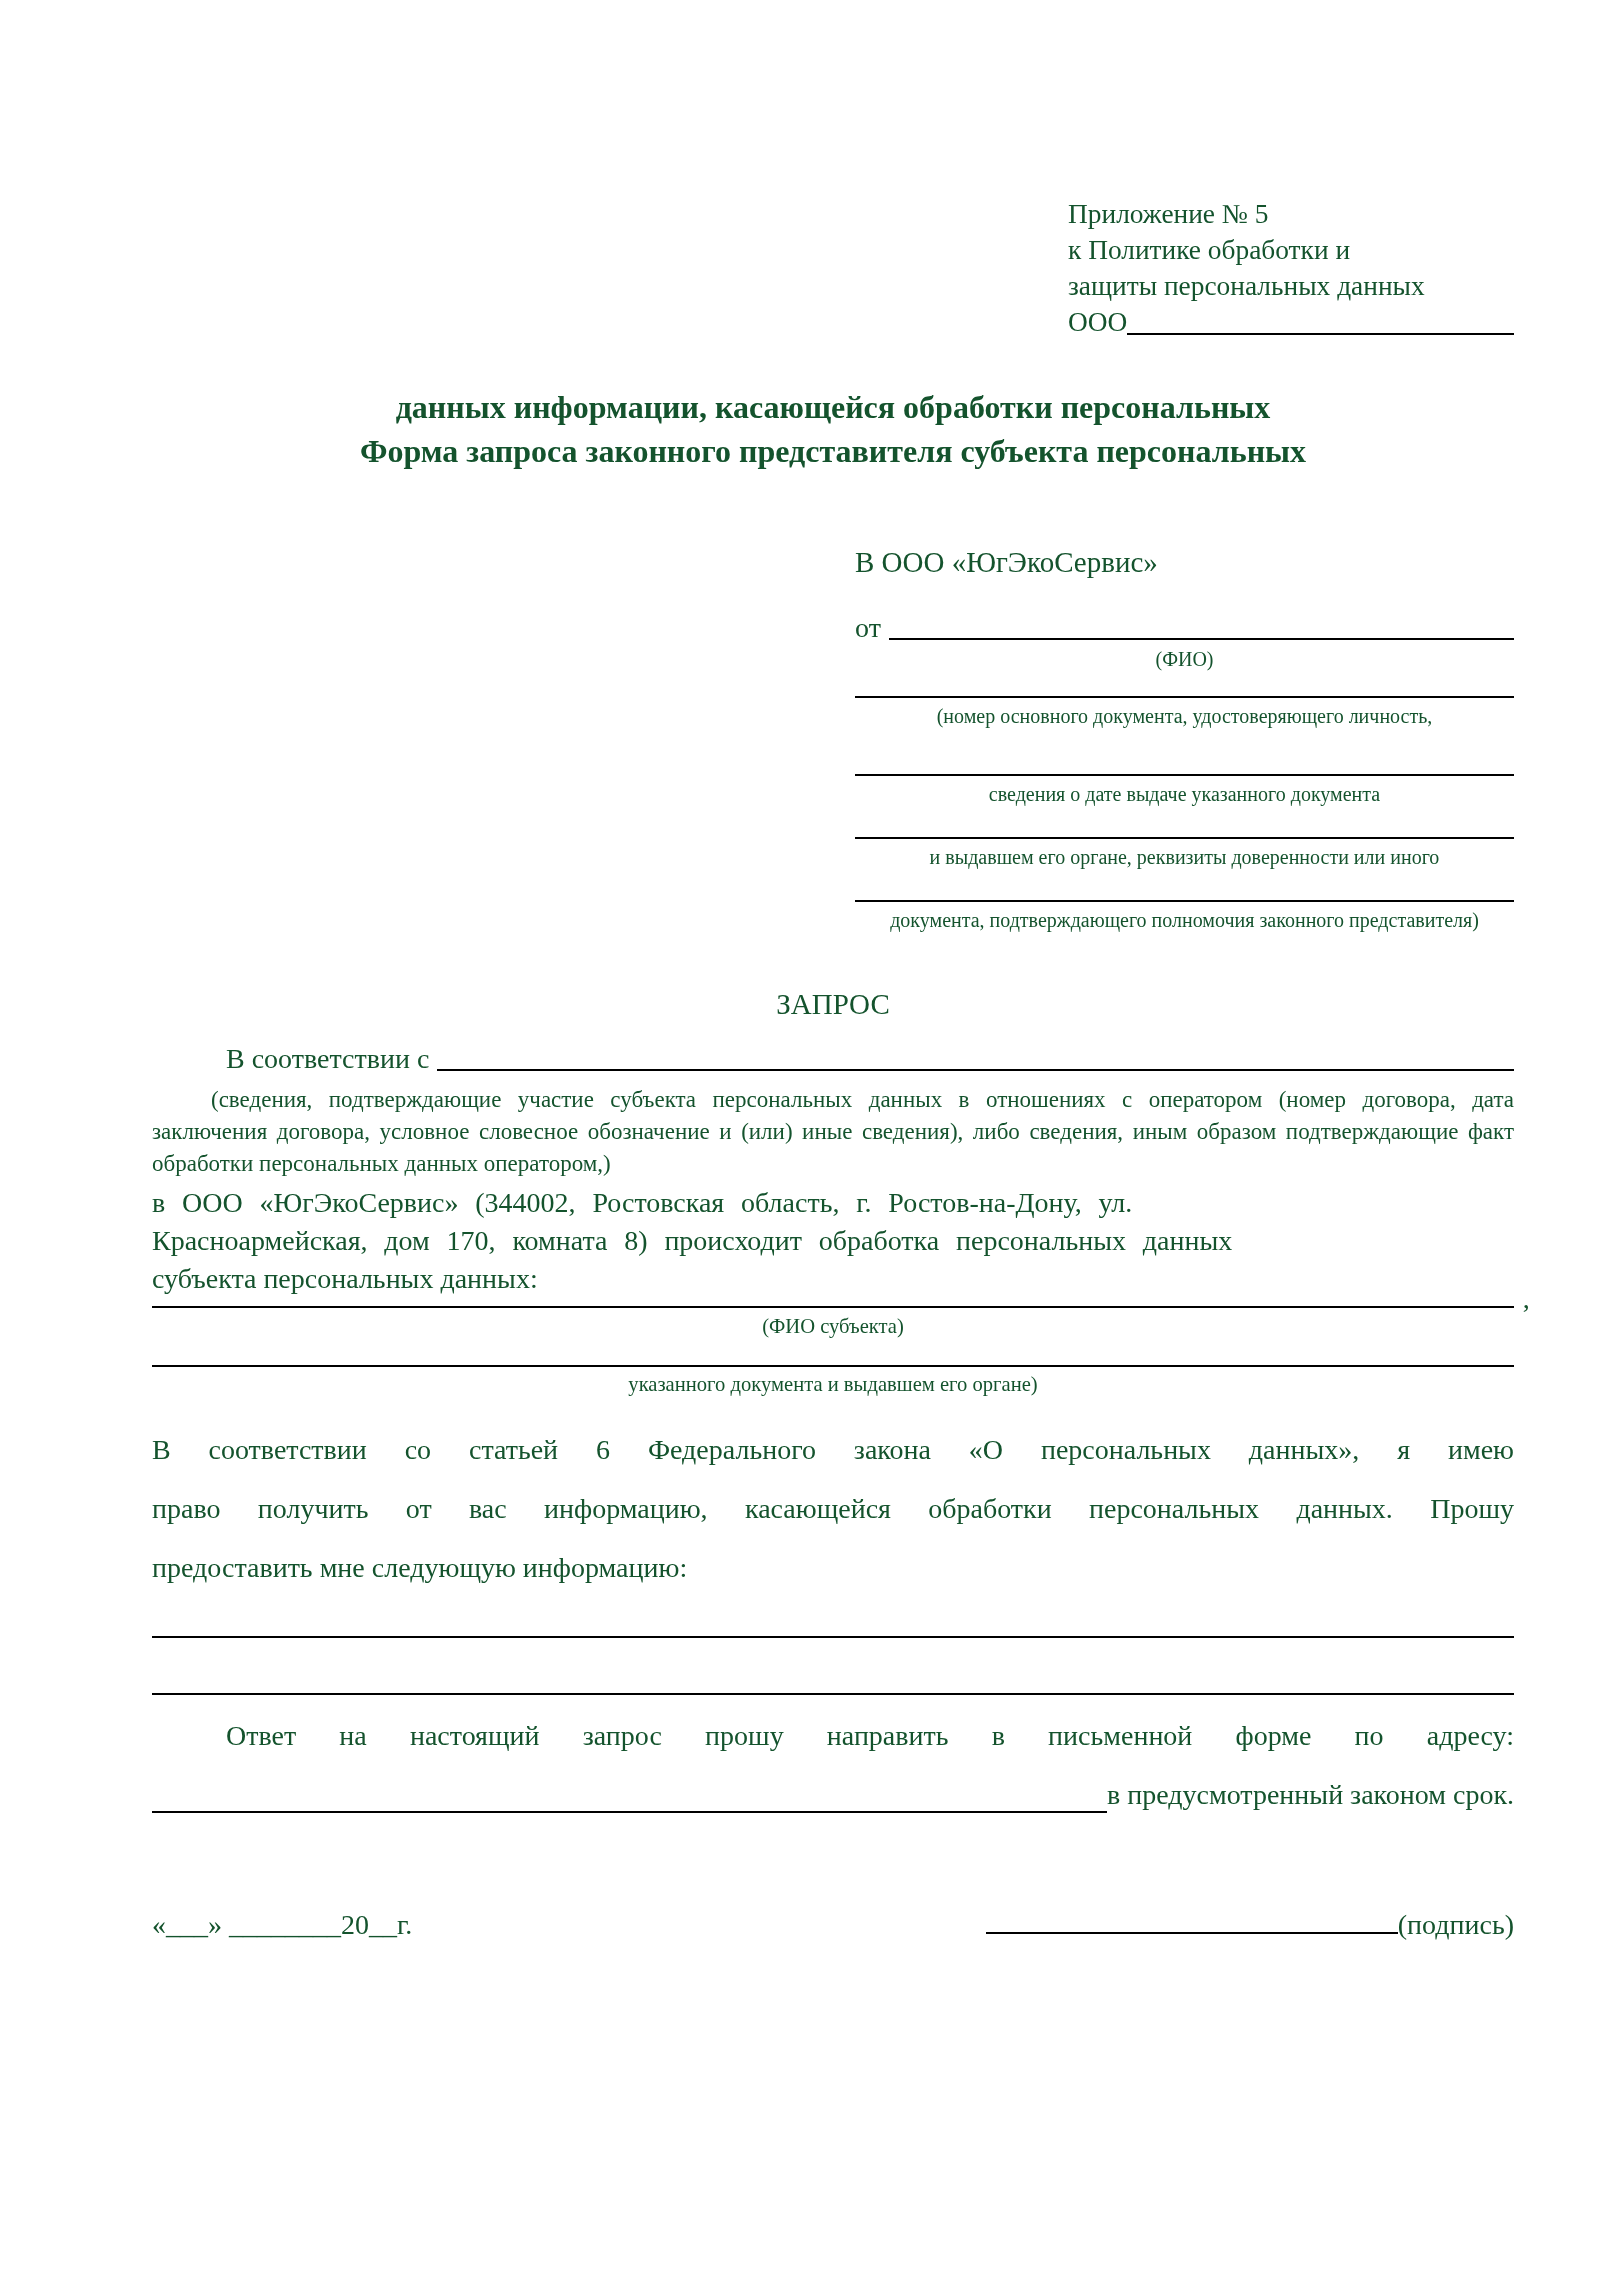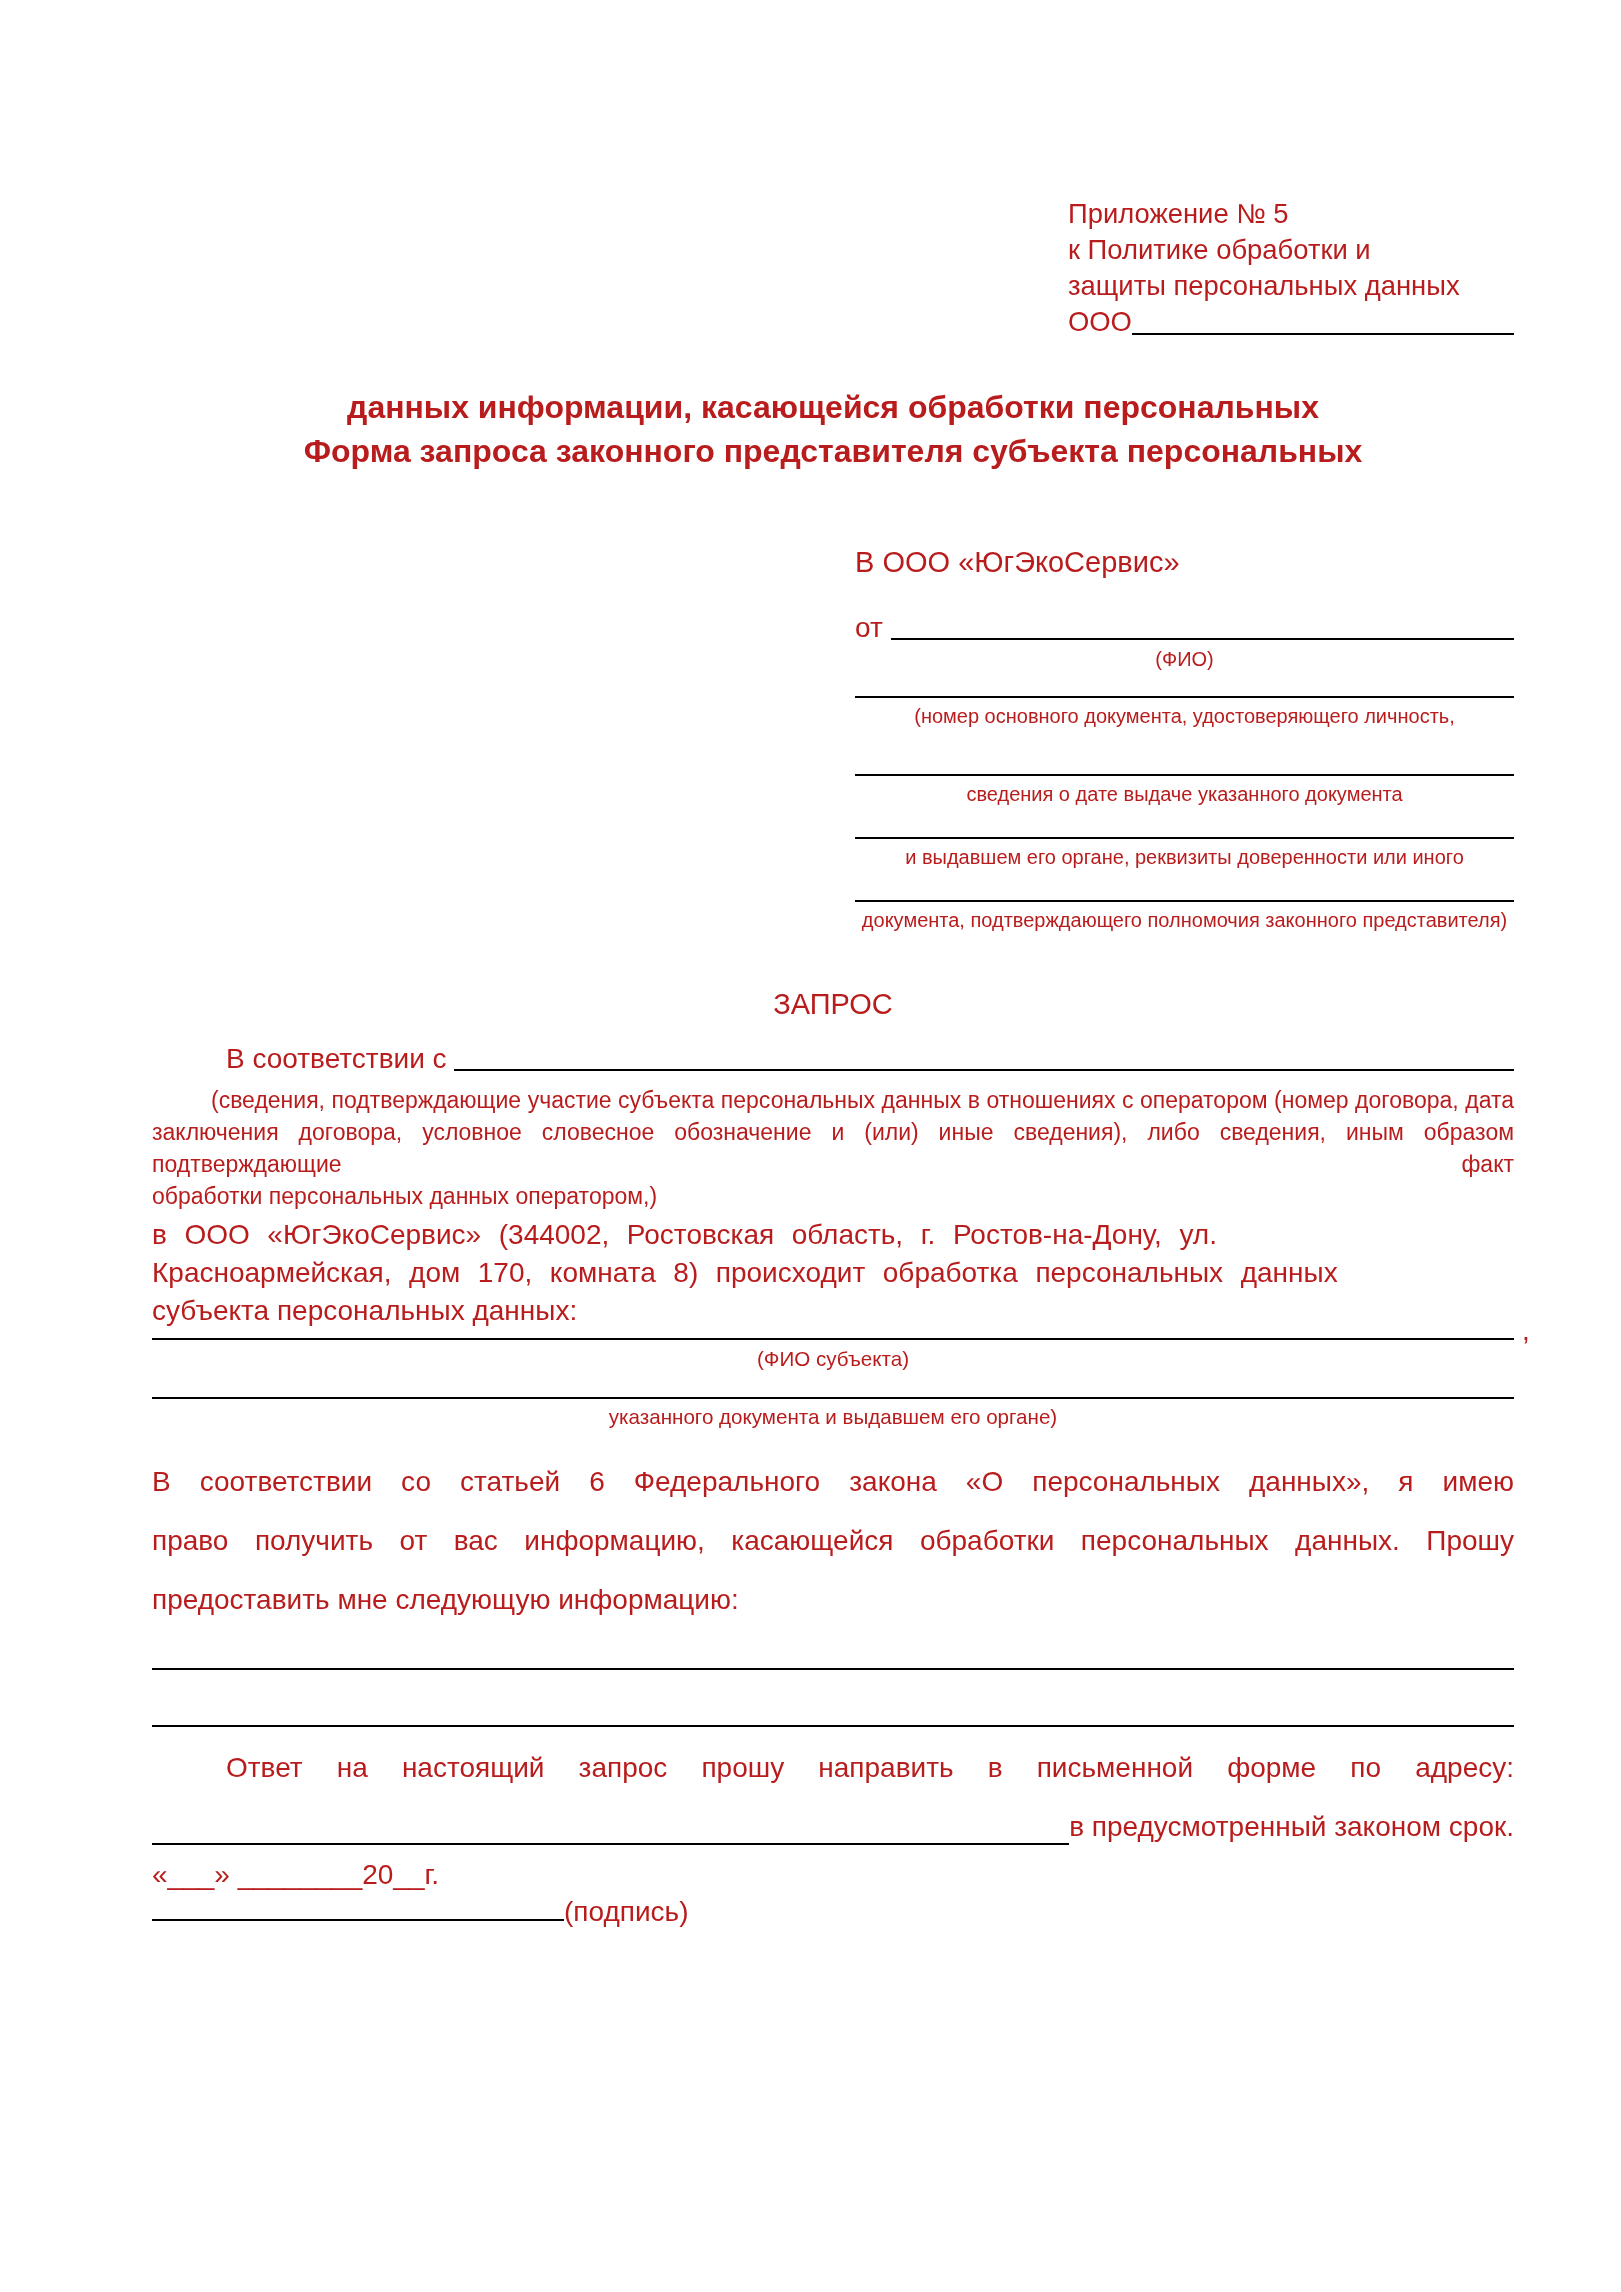--- a/index.html
+++ b/index.html
@@ -3,22 +3,22 @@
 <meta charset="utf-8">
 <style>
   * { box-sizing: border-box; }
   html, body { margin: 0; padding: 0; background: #ffffff; }
   .page {
     position: relative;
     width: 1621px;
     height: 2293px;
     margin: 0 auto;
     background: #ffffff;
-    color: #b91c1c;
-    font-family: Liberation Sans, sans-serif;
+    color: #14532d;
+    font-family: Liberation Serif, serif;
     font-size: 28px;
     padding: 196px 107px 0 152px;
     overflow: hidden;
   }
 
   
   .annex { width: 446px; margin-left: auto; font-size: 27.4px; line-height: 36px; }
   .annex-company { display: flex; align-items: flex-end; }
   .annex-company .fill-line { flex: 1; border-bottom: 2px solid #000; margin-bottom: 4.9px; }
 
@@ -72,21 +72,21 @@
   .blank1 { margin-top: 39px; }
   .blank2 { margin-top: 55px; }
 
   
   .response-p1 { margin-top: 11.8px; line-height: 59px; text-indent: 74px; }
   .response-row { display: flex; align-items: flex-end; line-height: 59px; }
   .response-row .fill-line { flex: 1; border-bottom: 2px solid #000; margin-bottom: 11.8px; }
   .response-row .suffix { white-space: nowrap; }
 
   
-  .footer-row { display: flex; justify-content: space-between; align-items: baseline; line-height: 37px; flex-direction: column; }
+  .footer-row { display: flex; justify-content: space-between; align-items: baseline; margin-top: 82px; line-height: 37px; }
   .sig-group { white-space: nowrap; }
   .sig-line { display: inline-block; width: 412px; border-bottom: 2px solid #000; }
 </style>
 </head>
 <body>
 
 <div class="page">
 
   <div class="annex">
     <div>Приложение № 5</div>

